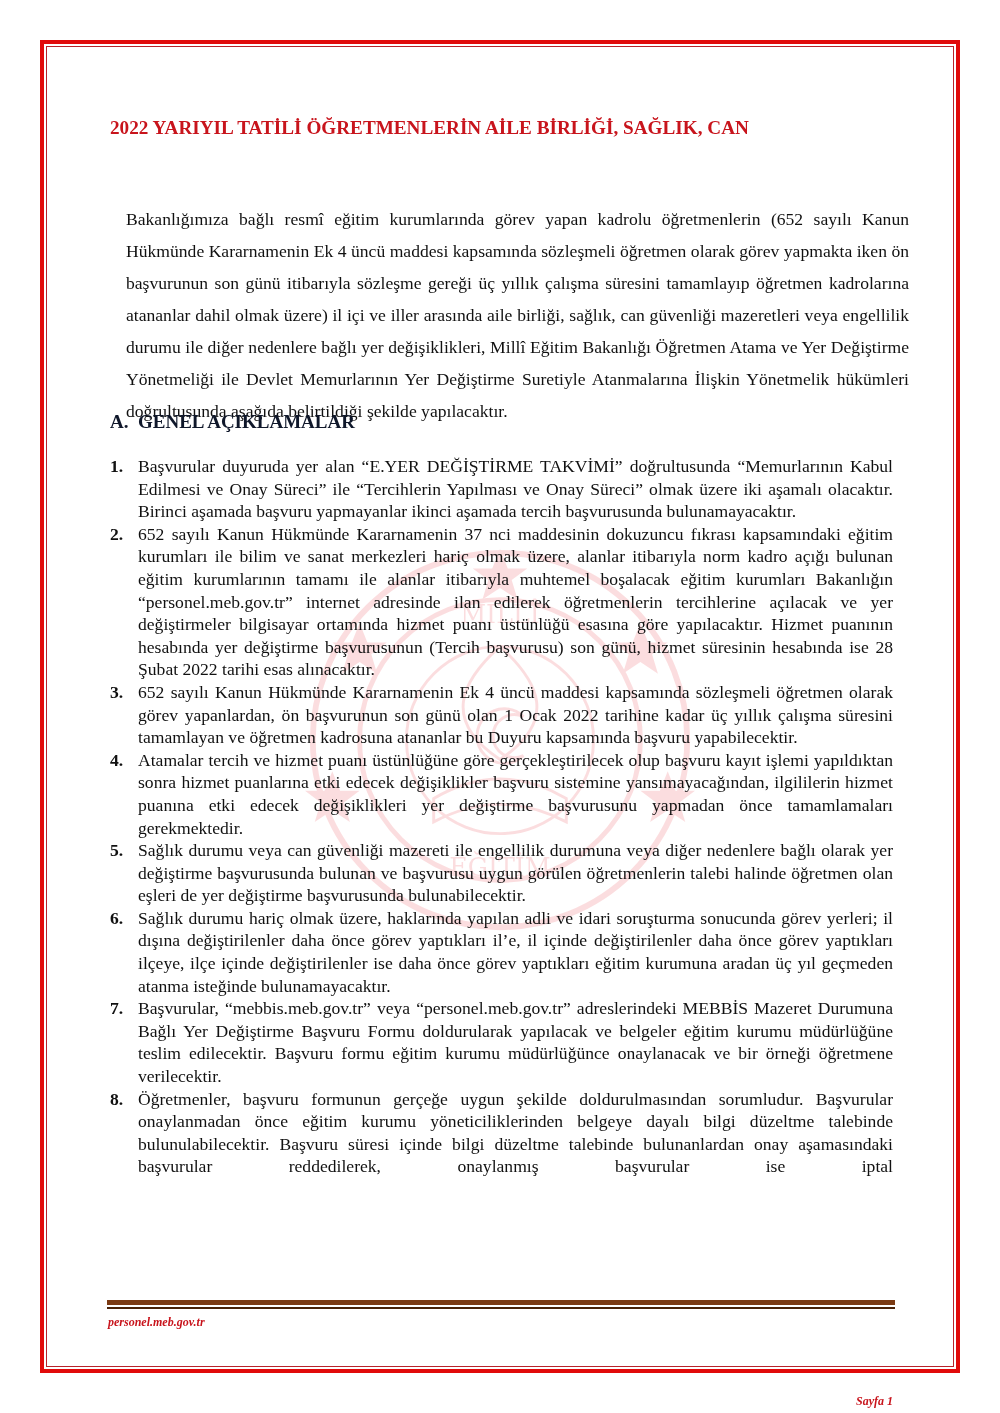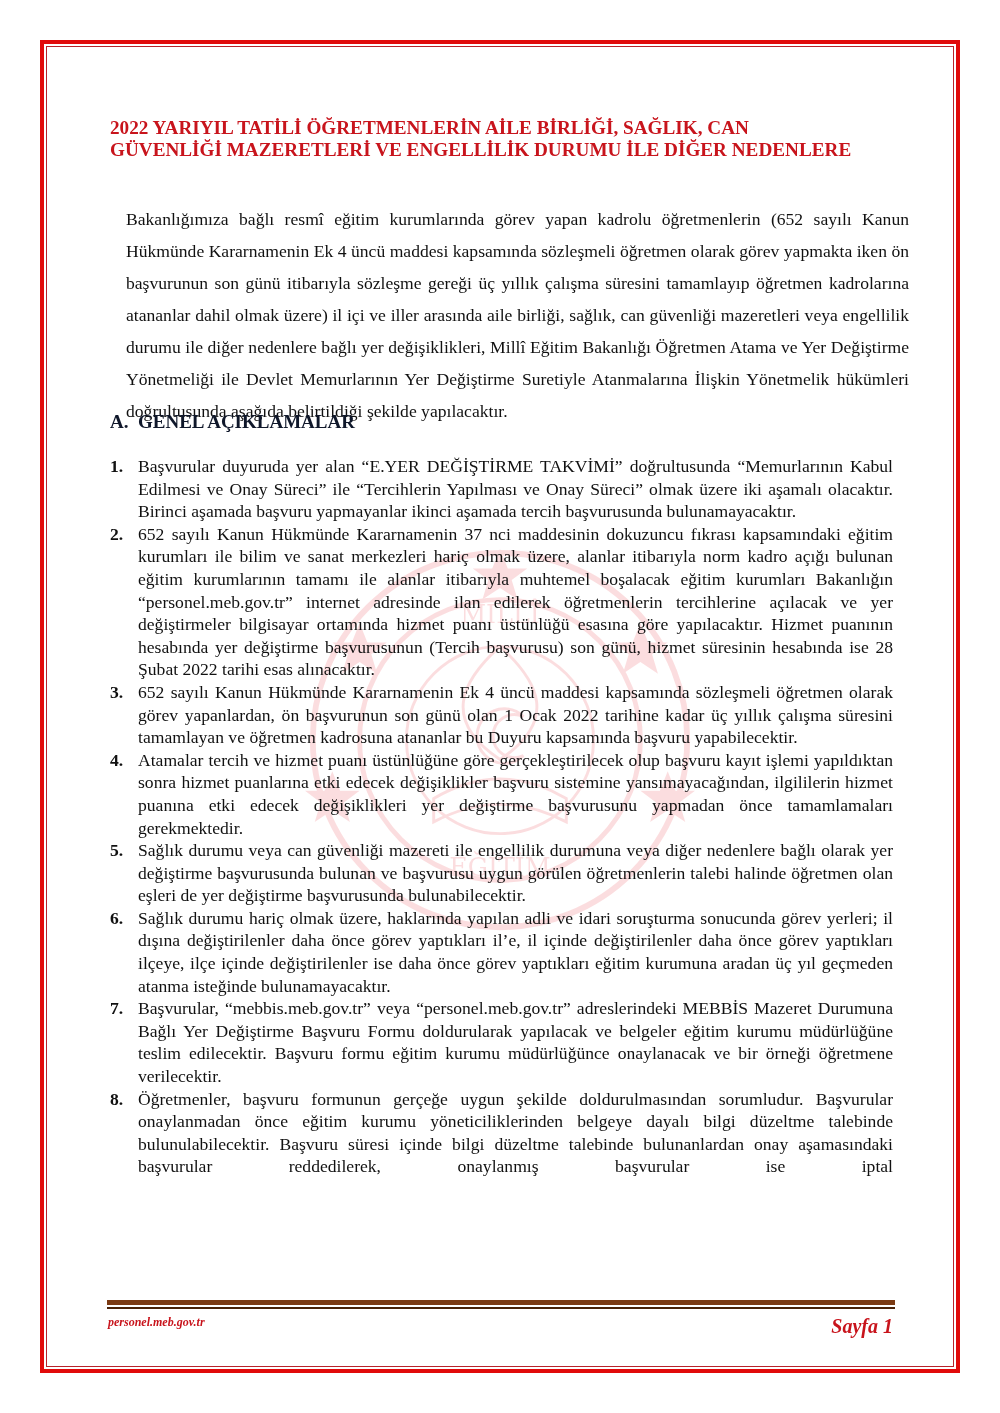--- a/index.html
+++ b/index.html
@@ -19,21 +19,21 @@
            font-weight:bold; font-size:19px; line-height:24px; }
   .section-heading .letter { display:inline-block; width:28px; }
   .list { position:absolute; left:110px; top:455px; width:783px; margin:0; padding:0; list-style:none; }
   .list li { position:relative; padding-left:28px; font-size:17.6px; line-height:22.6px;
              text-align:justify; text-align-last:left; }
   .list li .num { position:absolute; left:0; top:0; font-weight:bold; }
   .list li.cut { text-align-last:justify; }
   .footer-rule-thick { position:absolute; left:107px; top:1300px; width:788px; height:5px; background:#7b3a13; }
   .footer-rule-thin { position:absolute; left:107px; top:1307px; width:788px; height:1.5px; background:#4a2208; }
   .footer-left { position:absolute; left:108px; top:1315px; color:#c8141c; font-weight:bold; font-style:italic; font-size:12px; }
-  .footer-right { position:absolute; right:107px; top:1315px; color:#c8141c; font-weight:bold; font-style:italic; font-size:20px; }
+  .footer-right { position:absolute; right:107px; top:1394px; color:#c8141c; font-weight:bold; font-style:italic; font-size:12px; }
 </style>
 </head>
 <body>
 
 <div class="frame-outer"></div>
 <div class="frame-inner"></div>
 
 <svg class="watermark" viewBox="0 0 200 200">
   <g fill="none" stroke="#e8353d">
     <circle cx="100" cy="100" r="96" stroke-width="3"></circle>
@@ -49,21 +49,20 @@
     <polygon points="28,40 32,50 42,50 34,56 37,66 28,60 19,66 22,56 14,50 24,50"></polygon>
     <polygon points="186,116 190,126 200,126 192,132 195,142 186,136 177,142 180,132 172,126 182,126"></polygon>
     <polygon points="14,116 18,126 28,126 20,132 23,142 14,136 5,142 8,132 0,126 10,126"></polygon>
   </g>
   <text x="100" y="40" text-anchor="middle" font-size="13" fill="#e8353d" font-family="DejaVu Serif, serif">MİLLÎ</text>
   <text x="100" y="170" text-anchor="middle" font-size="13" fill="#e8353d" font-family="DejaVu Serif, serif">EĞİTİM</text>
 </svg>
 
 <div class="title">
   <div>2022 YARIYIL TATİLİ ÖĞRETMENLERİN AİLE BİRLİĞİ, SAĞLIK, CAN</div>
-  <div>GÜVENLİĞİ MAZERETLERİ VE ENGELLİLİK DURUMU İLE DİĞER NEDENLERE</div>
 </div>
 
 <p class="intro" style="margin:0;">Bakanlığımıza bağlı resmî eğitim kurumlarında görev yapan kadrolu öğretmenlerin (652 sayılı Kanun Hükmünde Kararnamenin Ek 4 üncü maddesi kapsamında sözleşmeli öğretmen olarak görev yapmakta iken ön başvurunun son günü itibarıyla sözleşme gereği üç yıllık çalışma süresini tamamlayıp öğretmen kadrolarına atananlar dahil olmak üzere) il içi ve iller arasında aile birliği, sağlık, can güvenliği mazeretleri veya engellilik durumu ile diğer nedenlere bağlı yer değişiklikleri, Millî Eğitim Bakanlığı Öğretmen Atama ve Yer Değiştirme Yönetmeliği ile Devlet Memurlarının Yer Değiştirme Suretiyle Atanmalarına İlişkin Yönetmelik hükümleri doğrultusunda aşağıda belirtildiği şekilde yapılacaktır.</p>
 
 <div class="section-heading">
   <span class="letter">A.</span><span>GENEL AÇIKLAMALAR</span>
 </div>
 
 <ol class="list">
   <li>

